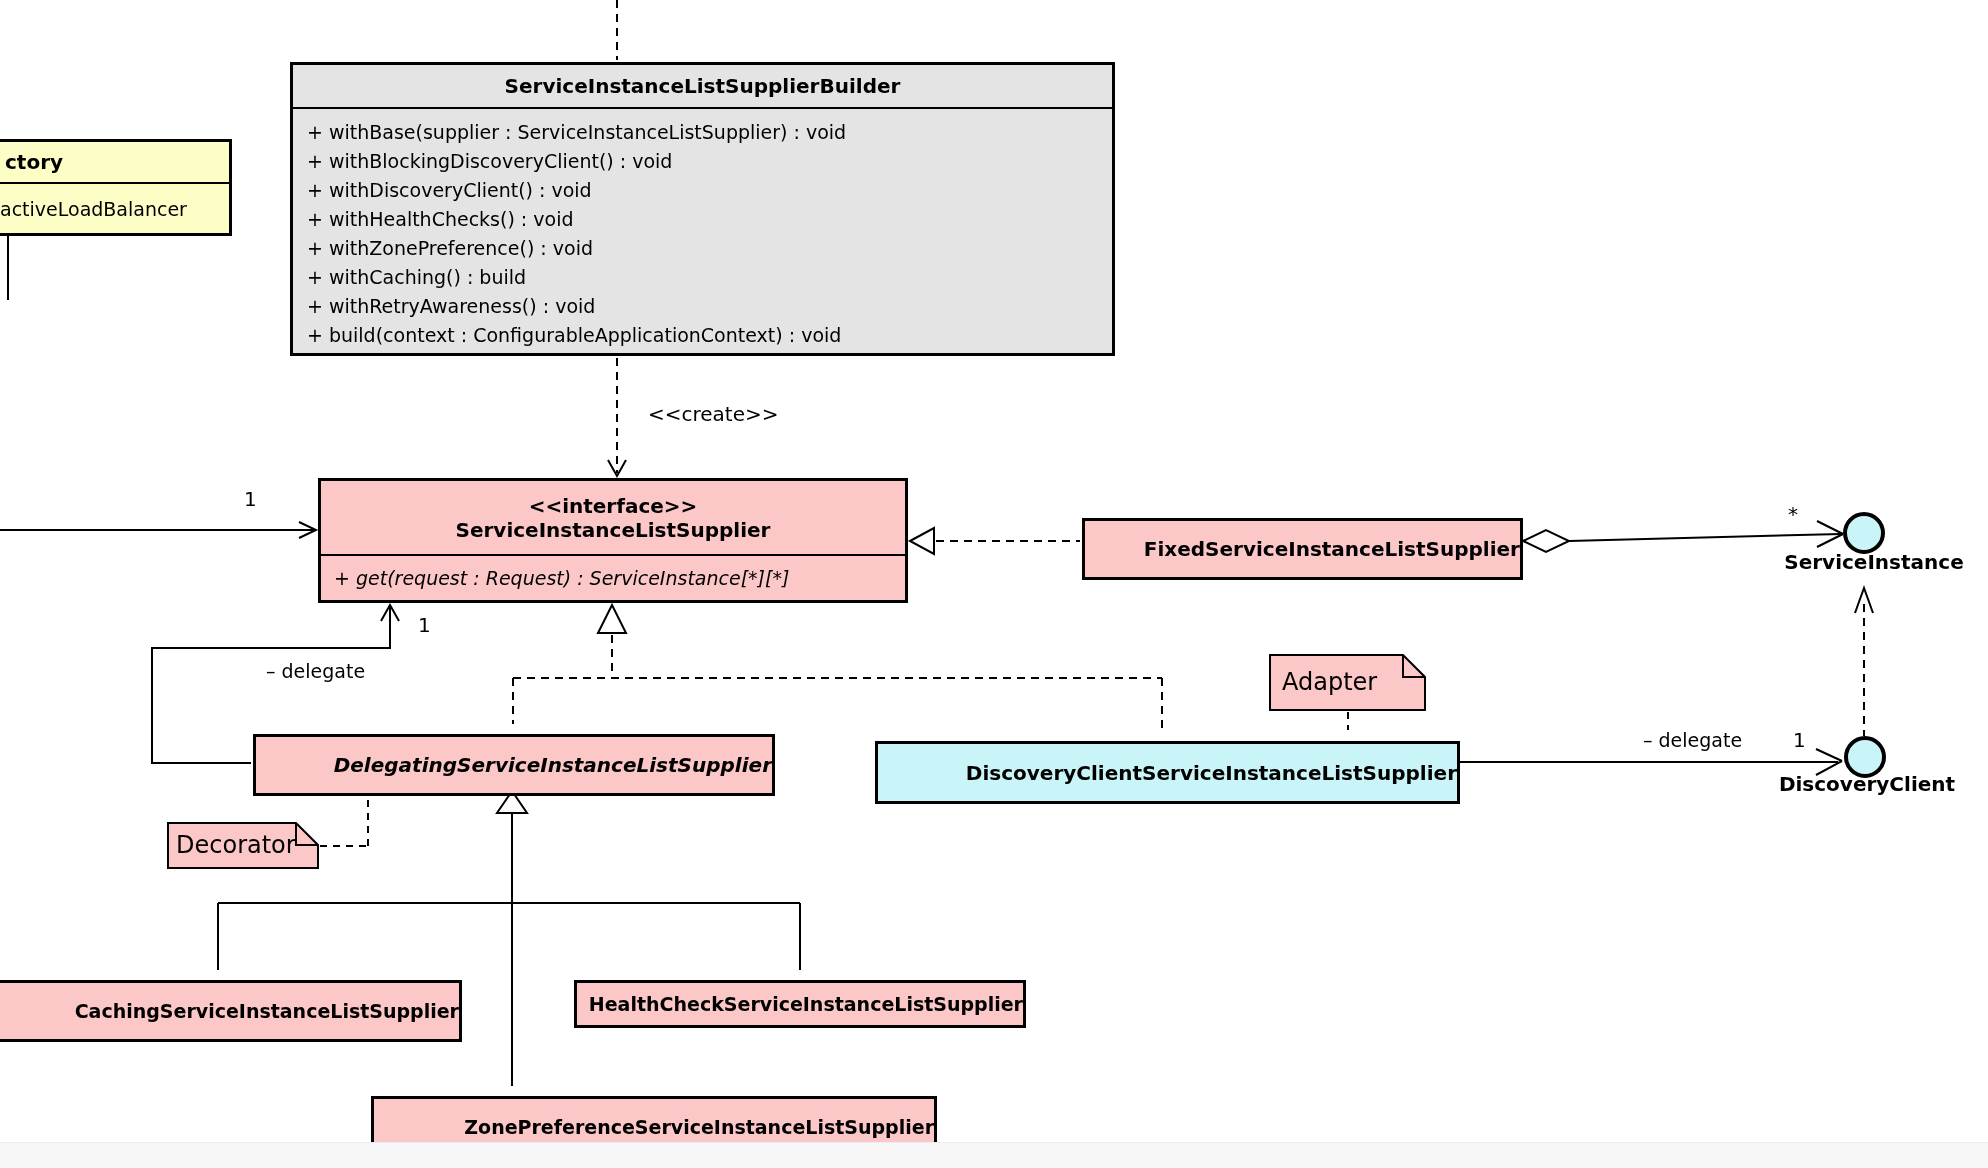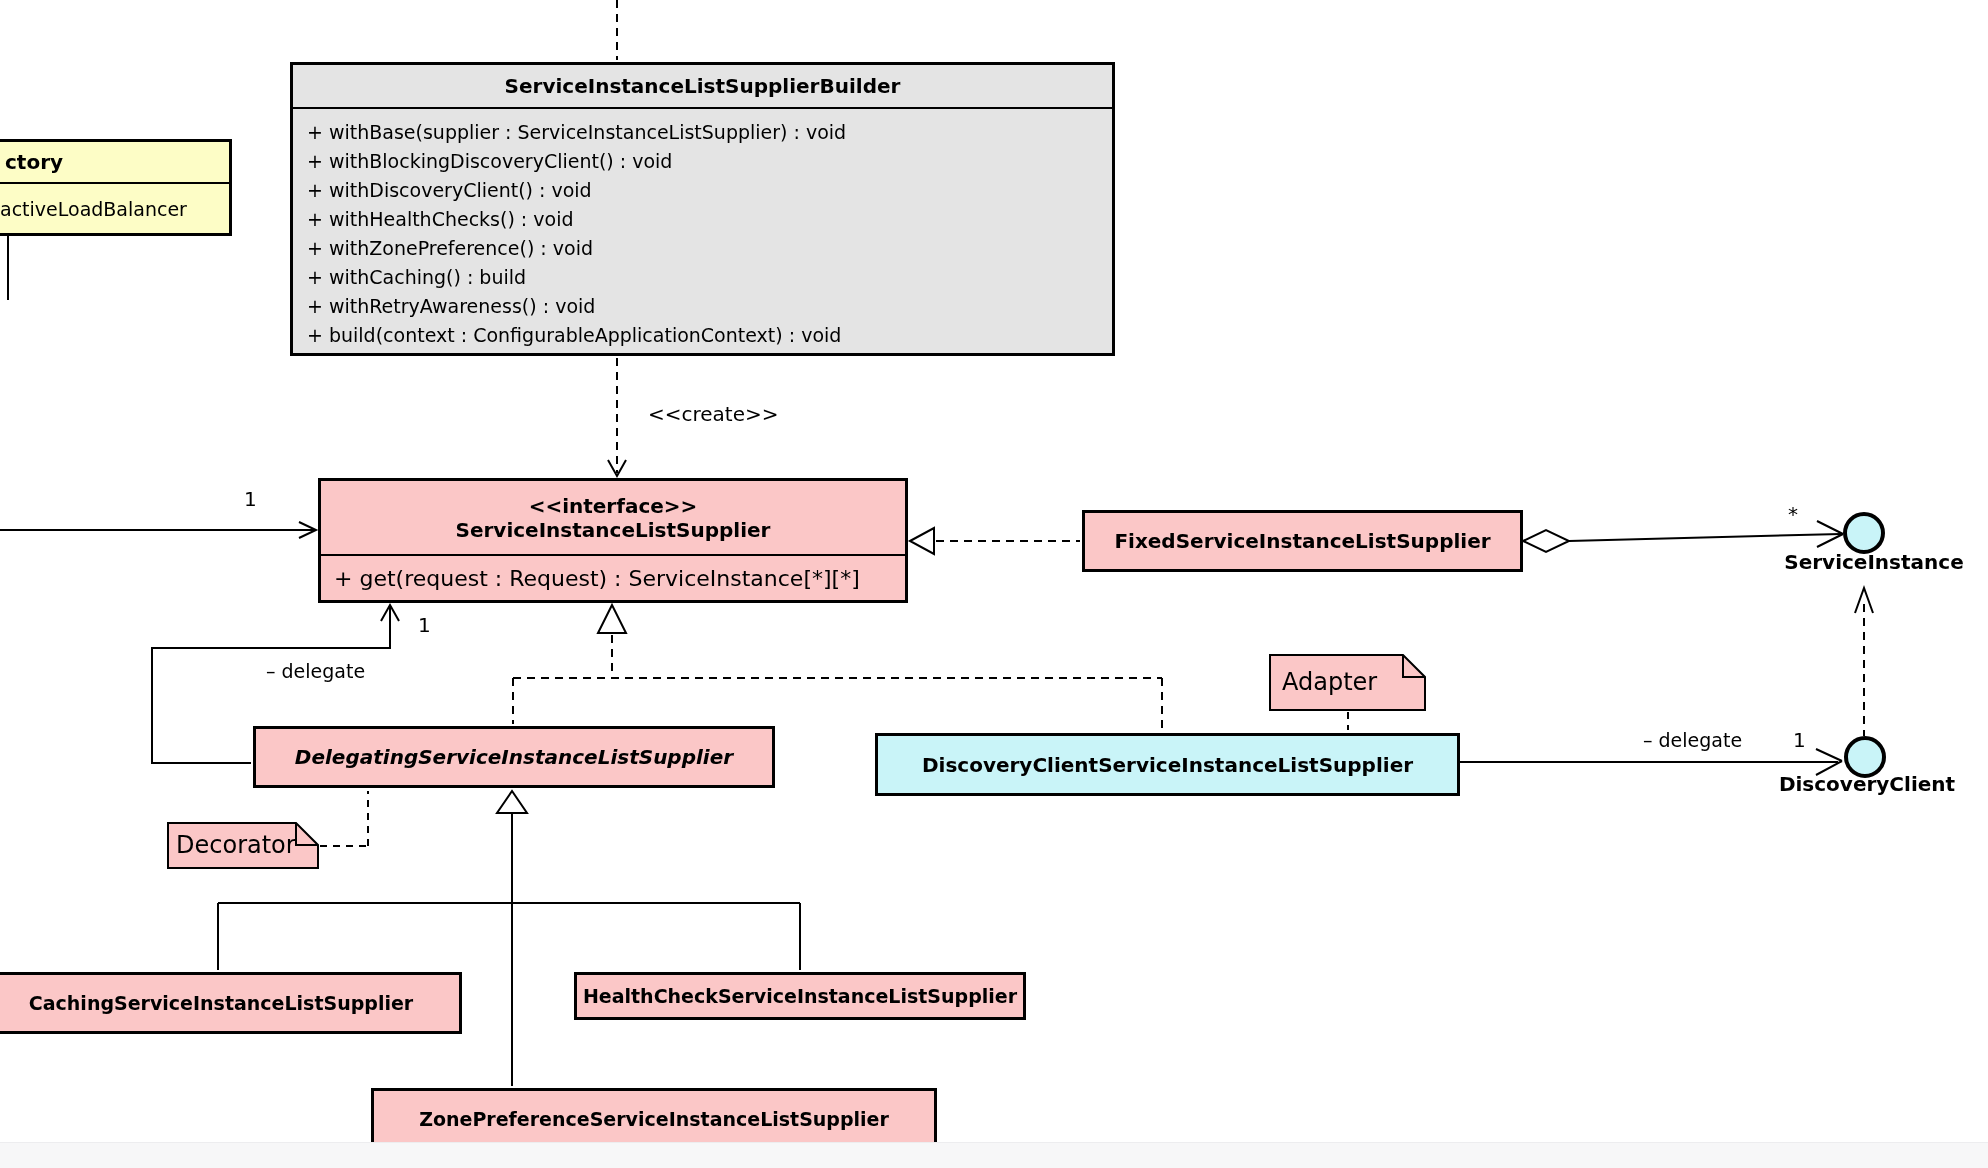--- a/index.html
+++ b/index.html
@@ -3,22 +3,22 @@
 <meta charset="utf-8">
 <style>
   html,body{margin:0;padding:0;background:#fff;}
   .stage{
     position:relative;width:1988px;height:1168px;overflow:hidden;background:#ffffff;
     font-family:"DejaVu Sans","Liberation Sans",sans-serif;color:#000;
   }
   .stage svg{position:absolute;left:0;top:0;}
   .klass{
     position:absolute;box-sizing:border-box;border:3px solid #000;background:#fbc7c7;
-    display:flex;align-items:center;justify-content:center;text-align:center;
-    font-weight:bold;font-size:20px;line-height:1.2;
+    display:flex;align-items:center;justify-content:flex-end;text-align:center;
+    font-weight:bold;font-size:20px;line-height:1.2;margin-top:8px;
   }
   .klass.cyan{background:#c9f4f8;}
   .klass.italic{font-style:italic;}
   .klass.small{font-size:19px;}
   .compartment-box{
     position:absolute;box-sizing:border-box;border:3px solid #000;
     display:flex;flex-direction:column;
   }
   .compartment-box .titlebar{
     display:flex;flex-direction:column;align-items:center;justify-content:center;
@@ -26,21 +26,21 @@
   }
   .builder{background:#e4e4e4;}
   .builder .titlebar{height:42px;}
   .builder .methods{padding:9px 0 0 14px;font-size:19px;}
   .builder .methods div{height:29px;line-height:29px;white-space:nowrap;}
   .iface{background:#fbc7c7;}
   .iface .titlebar{height:73px;border-bottom:2px solid #000;}
   .iface .stereotype{font-weight:bold;font-size:20px;}
   .iface .method-row{
     flex:1;display:flex;align-items:center;padding-left:13px;
-    font-size:22px;white-space:nowrap;
+    font-style:italic;font-size:19px;white-space:nowrap;
   }
   .factory{background:#fdfdc6;}
   .factory .titlebar{height:42px;align-items:flex-start;padding-left:42px;box-sizing:border-box;justify-content:center;}
   .factory .row{flex:1;display:flex;align-items:center;padding-left:37px;font-size:19px;white-space:nowrap;}
   .label{position:absolute;font-size:20px;white-space:nowrap;}
   .label.small{font-size:19px;}
   .label.bold{font-weight:bold;}
   .label.center{text-align:center;}
   .note-text{position:absolute;font-size:24px;white-space:nowrap;}
   .bottom-strip{

